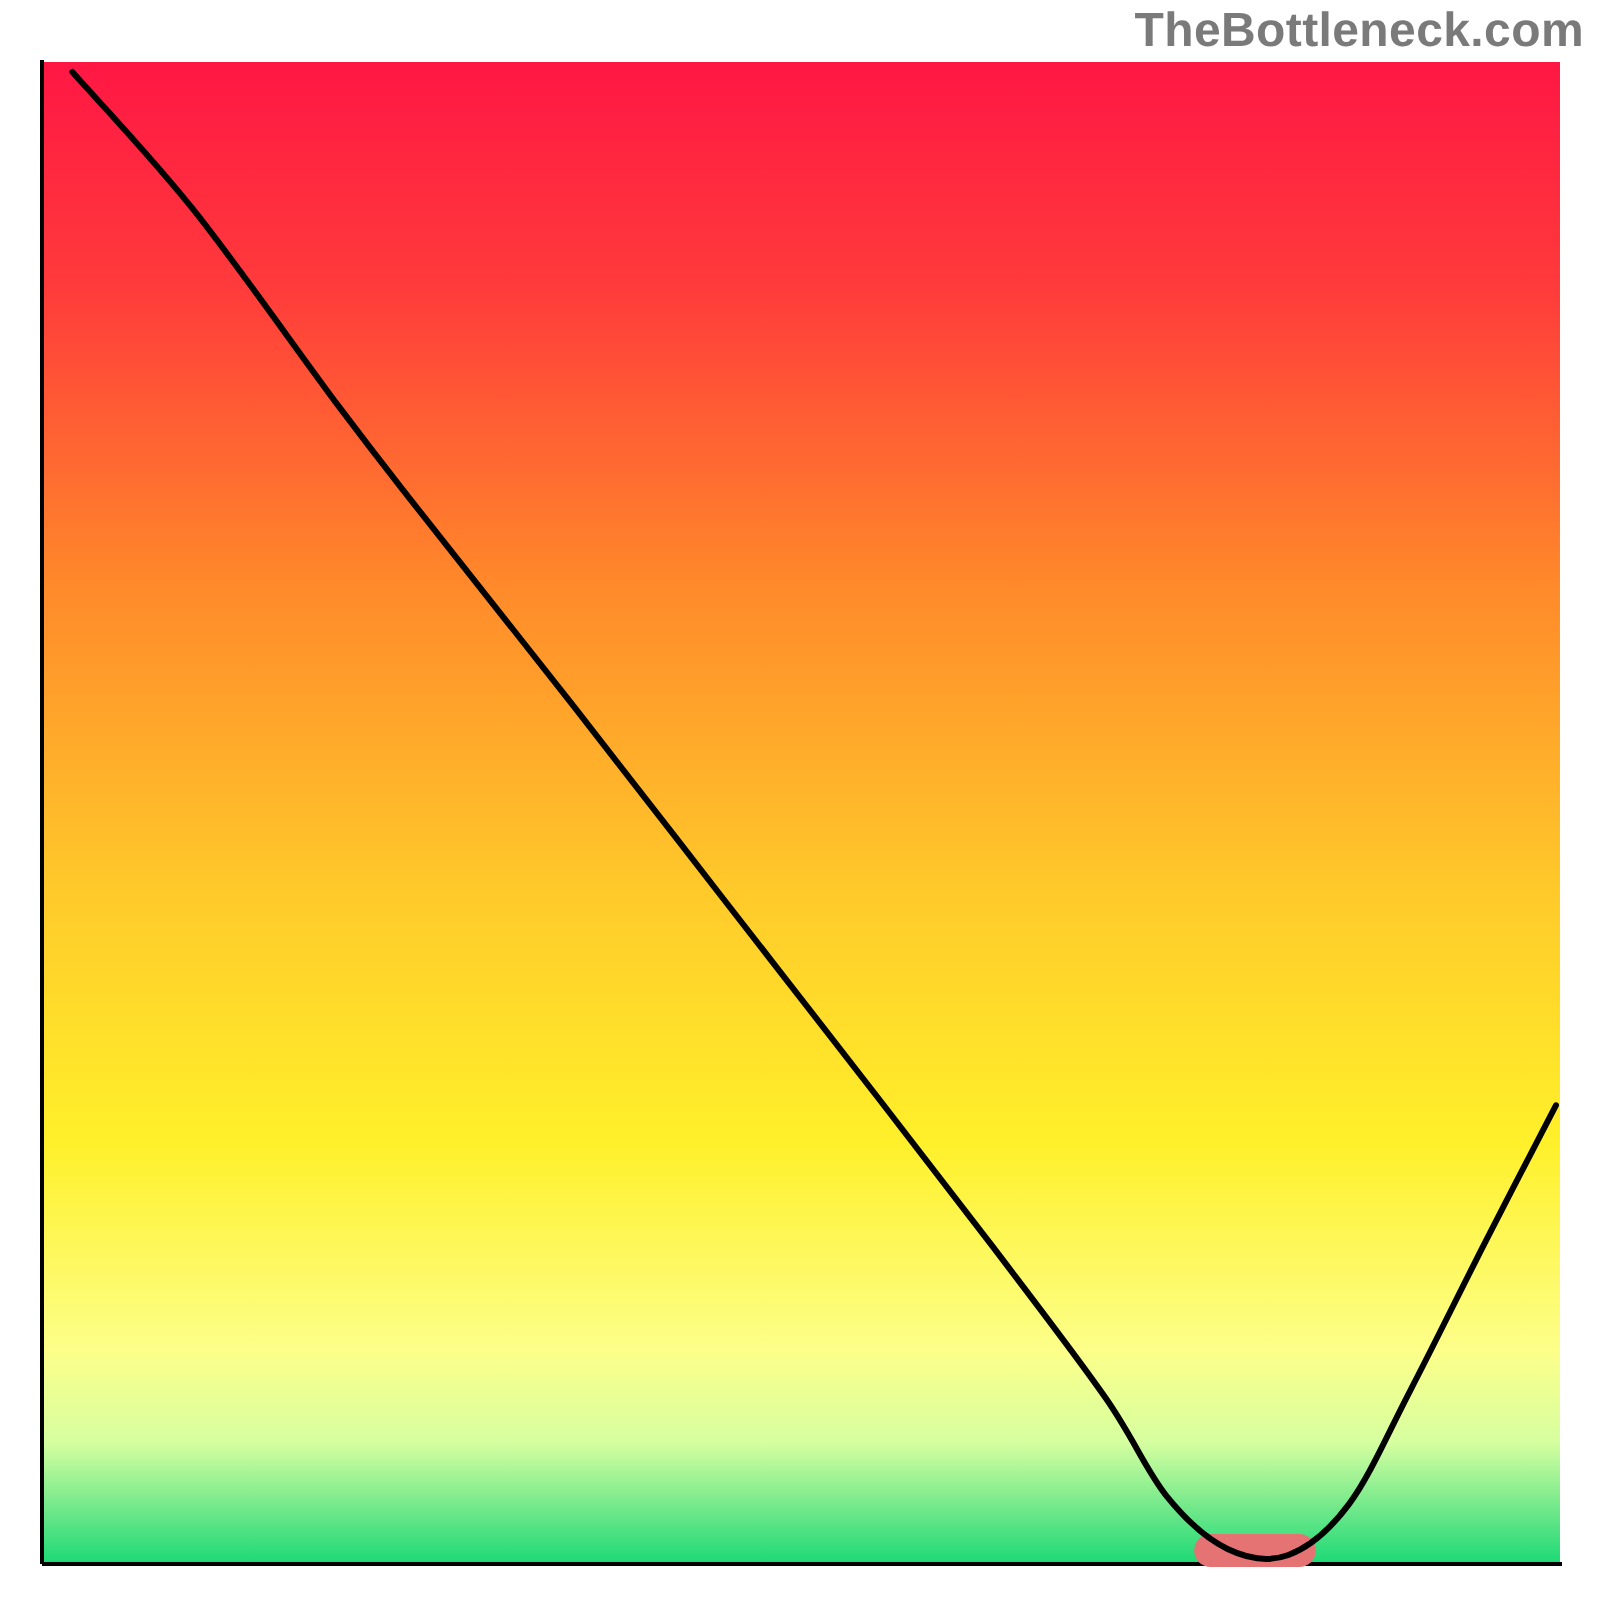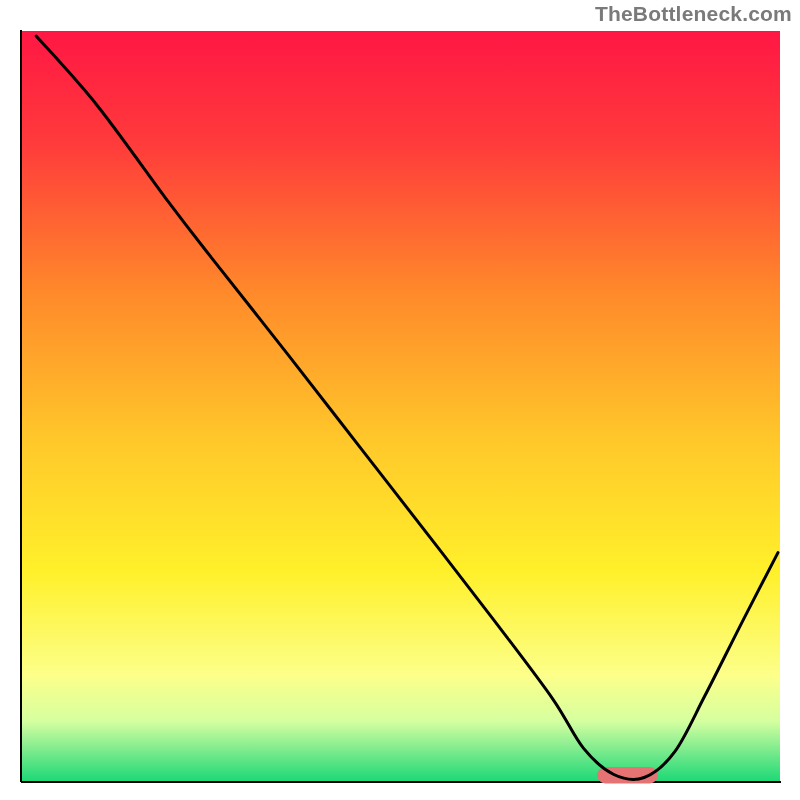--- a/index.html
+++ b/index.html
@@ -13,21 +13,21 @@
   .container {
     position: relative;
     width: 800px;
     height: 800px;
   }
   .watermark {
     position: absolute;
     top: 2px;
     right: 8px;
     font-family: Arial, Helvetica, sans-serif;
-    font-size: 21px;
+    font-size: 24px;
     font-weight: 600;
     color: #7a7a7a;
     letter-spacing: 0.2px;
   }
   svg {
     display: block;
   }
 </style>
 </head>
 <body>

